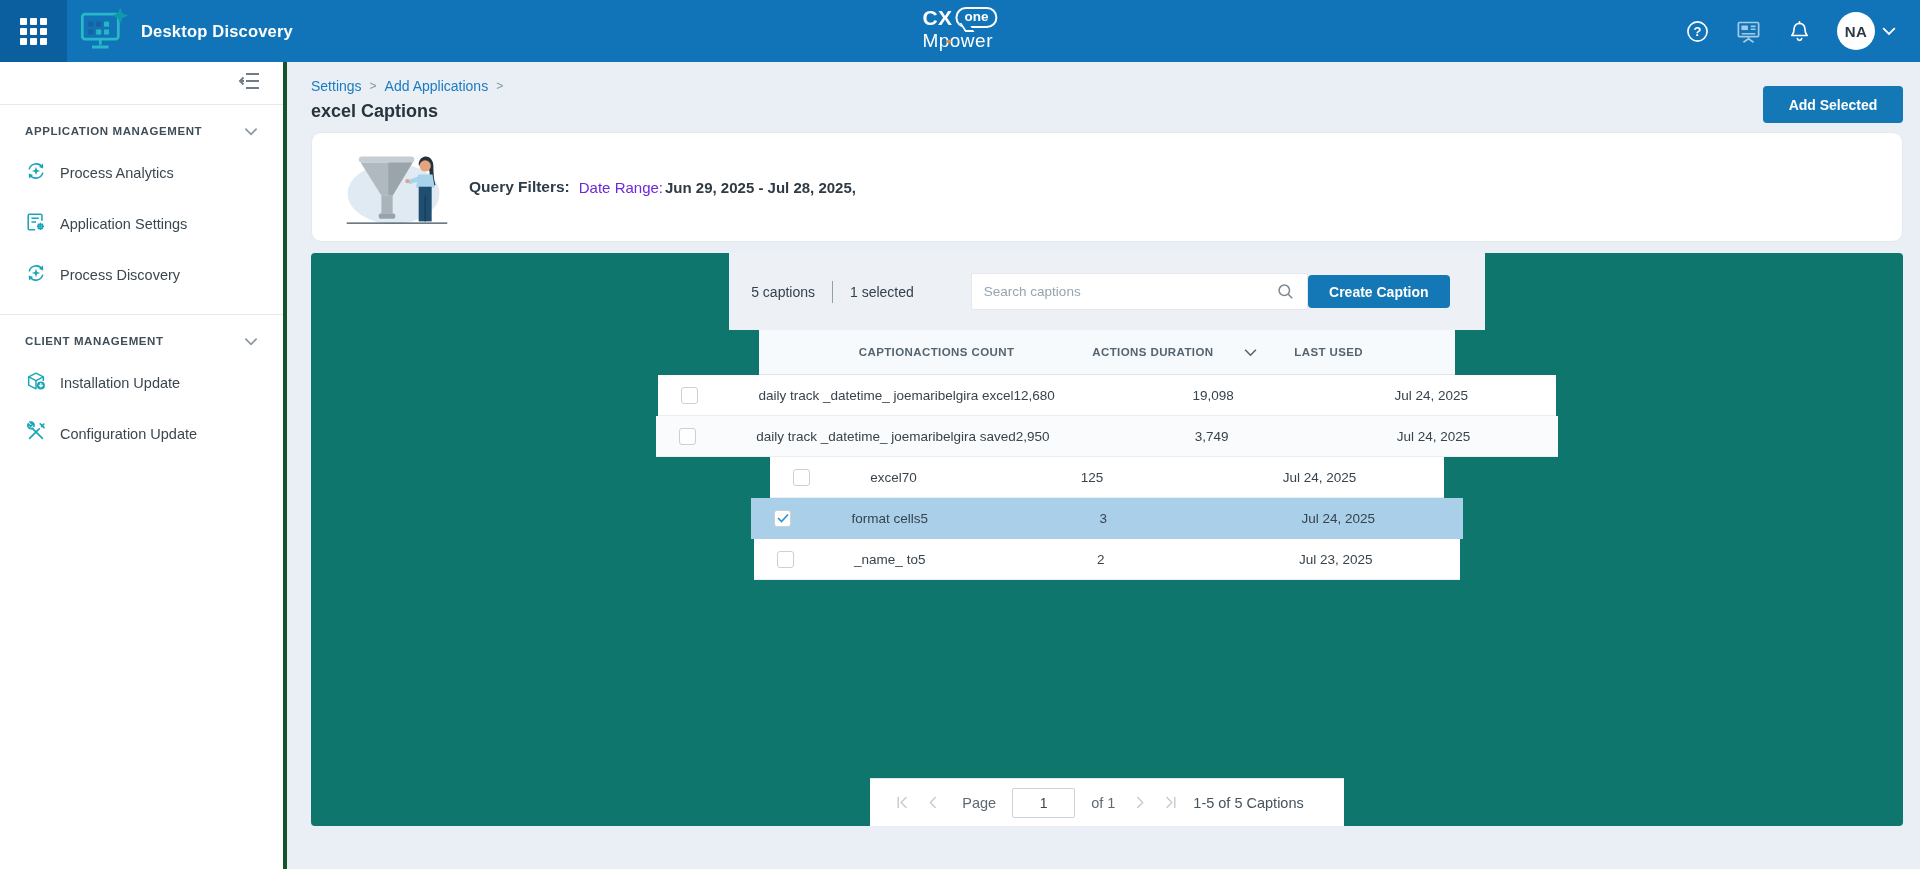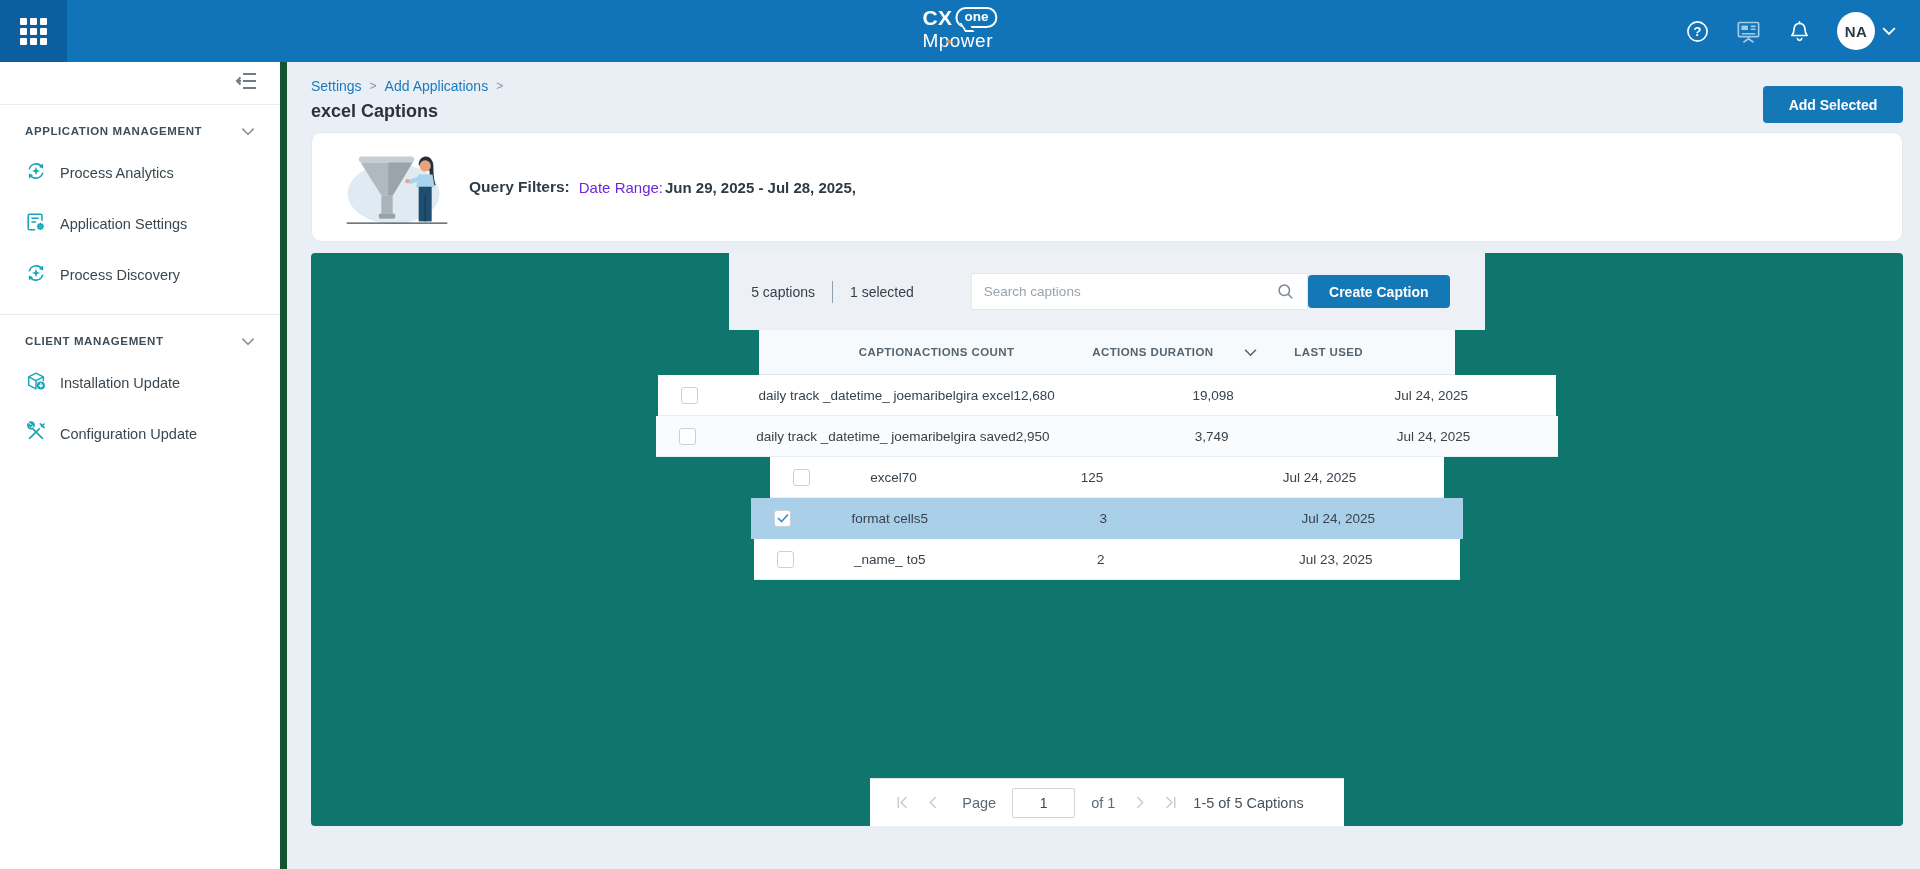--- a/index.html
+++ b/index.html
@@ -18,21 +18,21 @@
   .logo-one { position:relative; margin-left:3px; border:2px solid #fff; border-radius:11px; padding:1px 7px 2px; font-size:13.5px; font-weight:bold; }
   .logo-one::after { content:''; position:absolute; left:5px; bottom:-6px; width:7px; height:7px; background:#1174b8; border-left:2px solid #fff; border-bottom:2px solid #fff; transform:skewX(34deg); }
   .logo-line2 { position:relative; font-size:19px; margin-top:3px; letter-spacing:.5px; }
   .logo-line2 .o-face { position:absolute; left:24px; top:9px; width:5px; height:3px; background:#e8872c; border-radius:2px; }
   .top-icons { margin-left:auto; display:flex; align-items:center; gap:25px; padding-right:24px; }
   .top-icons .icon-btn { cursor:pointer; display:flex; align-items:center; }
   .avatar { width:38px; height:38px; background:#fff; border-radius:50%; color:#2b3a45; font-size:15px; font-weight:bold; display:flex; align-items:center; justify-content:center; letter-spacing:.5px; }
   .avatar-group { display:flex; align-items:center; gap:7px; cursor:pointer; }
 
   
-  .sidebar { position:absolute; top:62px; left:0; width:287px; bottom:0; background:#fff; border-right:7px solid #14532d; }
+  .sidebar { position:absolute; top:62px; left:0; width:287px; bottom:0; background:#fff; border-right:4px solid #14532d; }
   .collapse-row { height:42px; display:flex; align-items:center; justify-content:flex-end; padding-right:22px; }
   .sb-divider { height:1px; background:#e6ebef; }
   .section-header { display:flex; justify-content:space-between; align-items:center; padding:20px 25px 10px 25px; color:#3f4e59; font-size:11.5px; font-weight:bold; letter-spacing:.6px; cursor:pointer; }
   .sb-item { display:flex; align-items:center; gap:13px; padding:13px 25px; font-size:14.5px; color:#3a4750; cursor:pointer; }
 
   
   .main { position:absolute; left:287px; top:62px; right:0; bottom:0; background:#e9eff4; padding:0 17px 0 24px; }
   .page-head { display:flex; justify-content:space-between; align-items:flex-start; padding-top:16px; }
   .breadcrumb { display:flex; gap:8px; font-size:14px; }
   .crumb { color:#1a7bc0; cursor:pointer; }
@@ -81,20 +81,36 @@
       <span></span>
         <span></span>
         <span></span>
         <span></span>
         <span></span>
         <span></span>
         <span></span>
         <span></span>
         <span></span>
     </div>
+  </div>
+  <div class="brand">
+    <span>
+      <svg width="48" height="44" viewBox="0 0 52 46" fill="none">
+        <rect x="2.5" y="7" width="39" height="27" rx="3" stroke="#2ab7c7" stroke-width="3"></rect>
+        <rect x="9" y="15" width="5.5" height="5.5" fill="#1a5f9e"></rect>
+        <rect x="17.5" y="15" width="5.5" height="5.5" fill="#1a5f9e"></rect>
+        <rect x="26" y="15" width="5.5" height="5.5" fill="#27b6c6"></rect>
+        <rect x="9" y="23.5" width="5.5" height="5.5" fill="#1a5f9e"></rect>
+        <rect x="17.5" y="23.5" width="5.5" height="5.5" fill="#27b6c6"></rect>
+        <rect x="26" y="23.5" width="5.5" height="5.5" fill="#27b6c6"></rect>
+        <path d="M22 34 v6 M13 42.5 h18" stroke="#2ab7c7" stroke-width="3"></path>
+        <path d="M43.5 0 l2.6 5.9 5.9 2.6 -5.9 2.6 -2.6 5.9 -2.6 -5.9 -5.9 -2.6 5.9 -2.6 Z" fill="#0f9aab"></path>
+      </svg>
+    </span>
+    <span class="brand-title">Desktop Discovery</span>
   </div>
   <div class="logo-center">
     <div class="logo-line1">
       <span class="logo-cx">CX</span>
       <span class="logo-one">one</span>
     </div>
     <div class="logo-line2"><span>Mpower</span><span class="o-face"></span></div>
   </div>
   <div class="top-icons">
     <span class="icon-btn">

